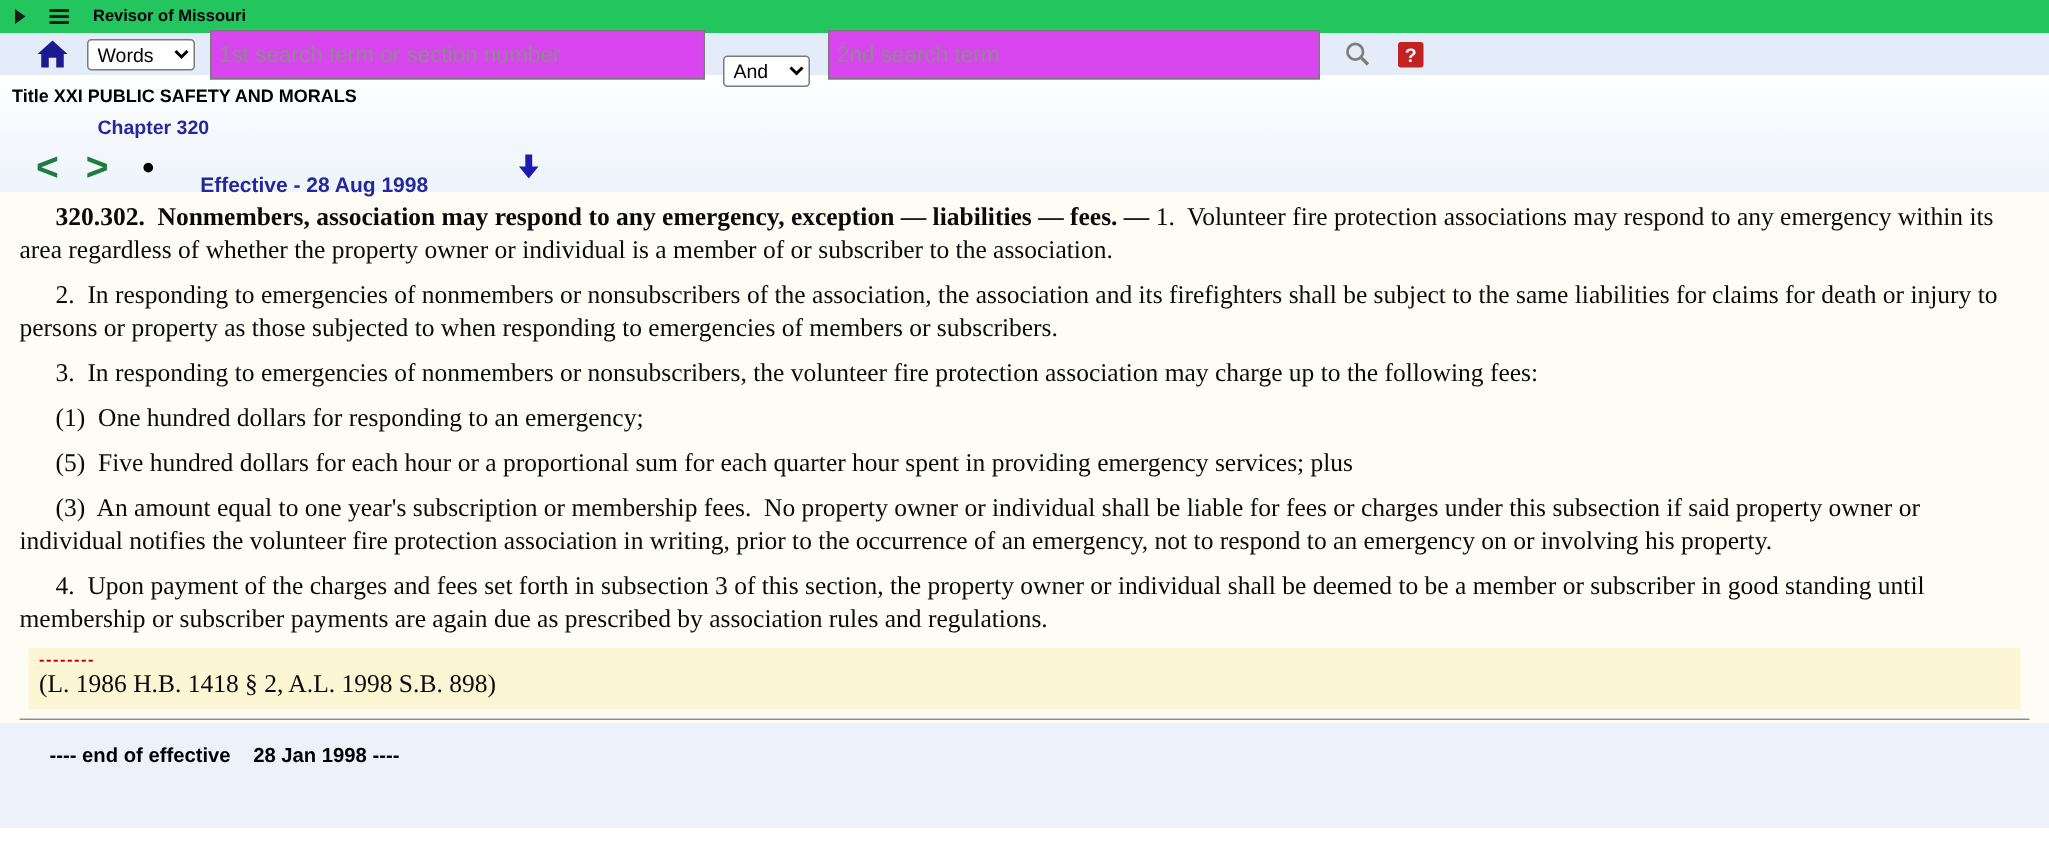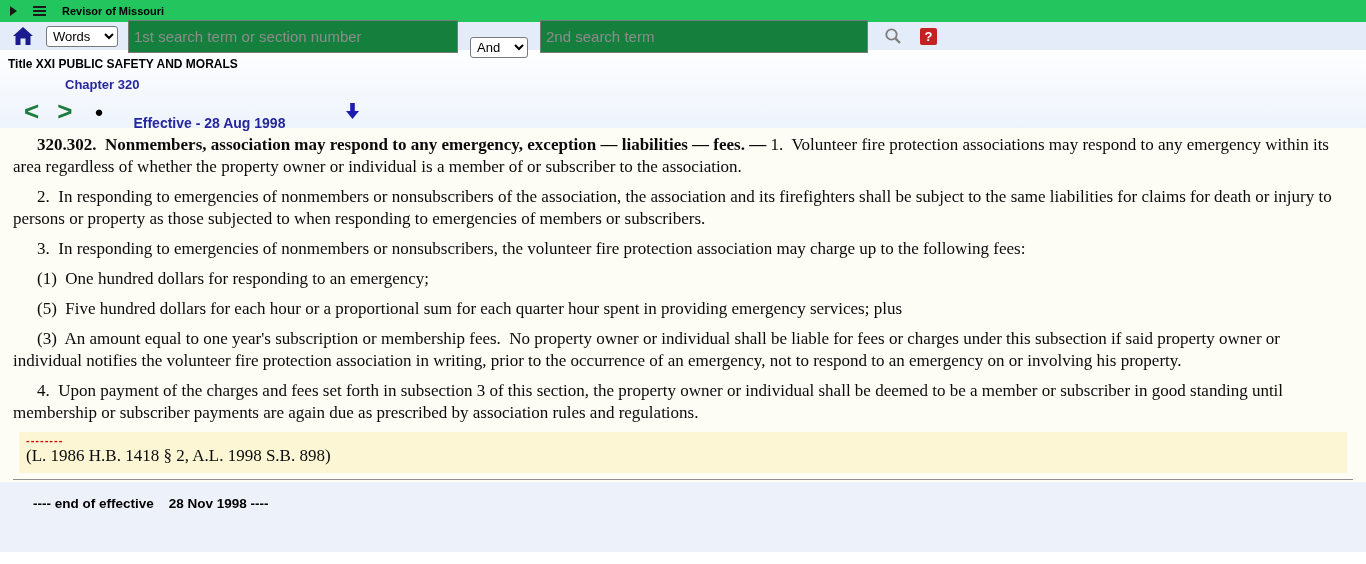--- a/index.html
+++ b/index.html
@@ -16,32 +16,32 @@
     border-top: 5px solid transparent; border-bottom: 5px solid transparent;
     cursor: pointer;
   }
   .menu-icon { display: inline-flex; flex-direction: column; gap: 2px; cursor: pointer; margin-left: 6px; }
   .menu-icon span { display: block; width: 13px; height: 2px; background: #1a1a1a; }
   .app-title { font-size: 11px; font-weight: bold; color: #000; margin-left: 6px; }
 
   
   .searchbar {
     height: 28px; background: #e5ecf9; display: flex; align-items: center;
-    padding-left: 12px; gap: 10px;
+    padding-left: 24px; gap: 10px;
   }
   .home-link { display: inline-flex; align-items: center; cursor: pointer; margin-right: 2px; }
   .searchbar select {
     height: 21px; font-size: 13px; font-family: "Liberation Sans", sans-serif;
     border: 1px solid #7a7a7a; background: #ffffff; border-radius: 3px; padding: 0 2px;
   }
   .sel-words { width: 72px; }
   .sel-op { width: 58px; margin-left: 2px; margin-top: 23px; }
   .searchbar input {
     height: 33px; font-size: 15px; font-family: "Liberation Sans", sans-serif;
-    border: 1px solid #7a7a7a; background: #15803d; padding: 0 5px; color: #222;
+    border: 1px solid #7a7a7a; background: #d946ef; padding: 0 5px; color: #222;
   }
   .searchbar input::placeholder { color: #8c8c8c; }
   .inp-1 { width: 330px; }
   .inp-2 { width: 328px; margin-left: 2px; }
   .search-btn { background: none; border: none; cursor: pointer; margin-left: 6px; display: inline-flex; }
   .help-box {
     width: 17px; height: 17px; background: #c32222; color: #ffffff; font-weight: bold;
     font-size: 13px; display: inline-flex; align-items: center; justify-content: center;
     border-radius: 2px; cursor: pointer; margin-left: 8px;
   }
@@ -154,14 +154,14 @@
   <p>4.  Upon payment of the charges and fees set forth in subsection 3 of this section, the property owner or individual shall be deemed to be a member or subscriber in good standing until membership or subscriber payments are again due as prescribed by association rules and regulations.</p>
 
   <div class="history-box">
     <div class="red-dashes">--------</div>
     <div class="citation">(L. 1986 H.B. 1418 § 2, A.L. 1998 S.B. 898)</div>
   </div>
   <hr class="rule">
 </div>
 
 <div class="footer">
-  <div class="end-line">---- end of effective    28 Nov 1998 ----</div>
+  <div class="end-line">---- end of effective    28 Jan 1998 ----</div>
 </div>
 
 </body></html>

